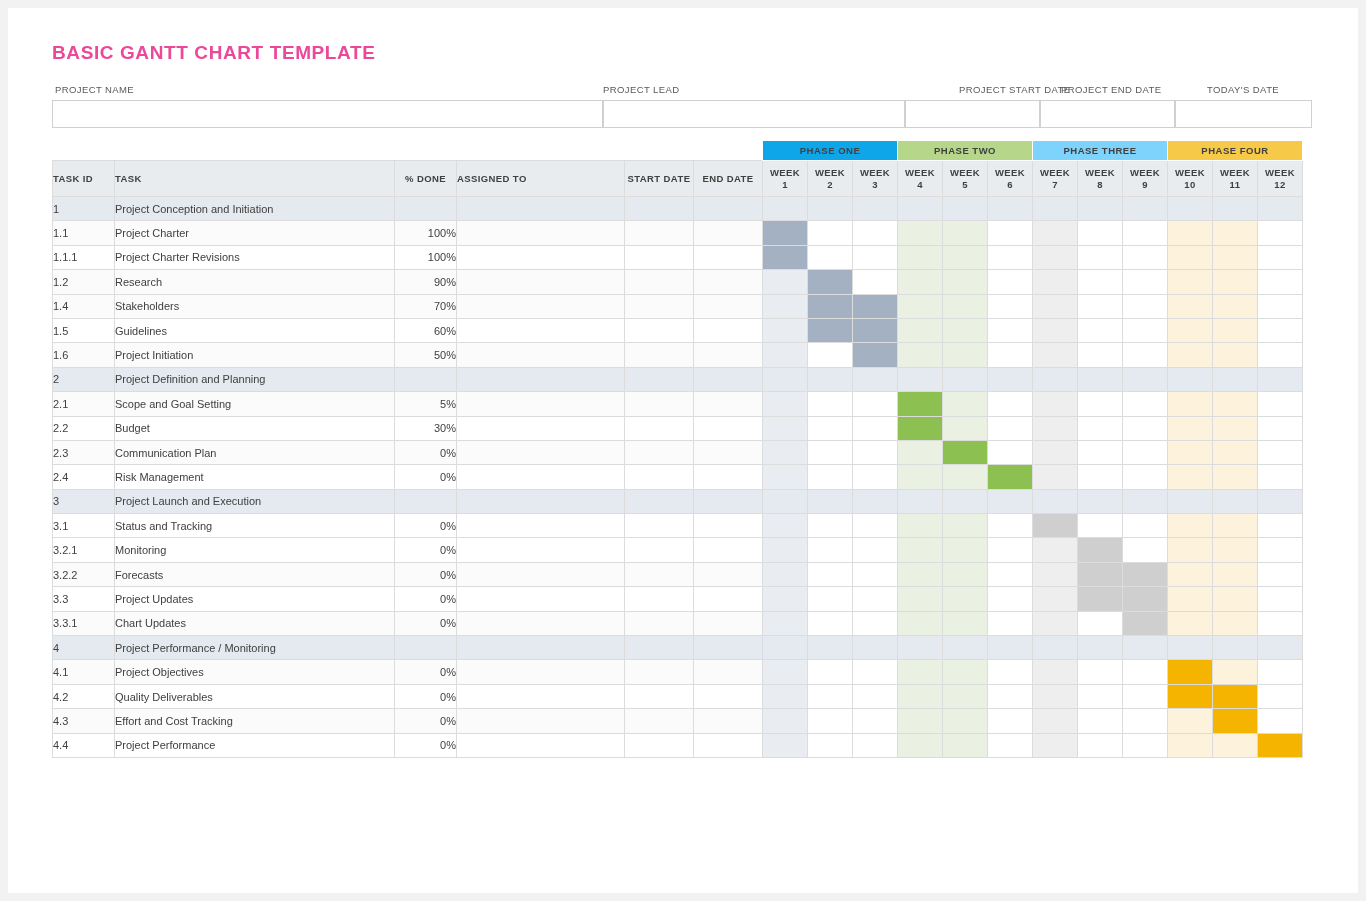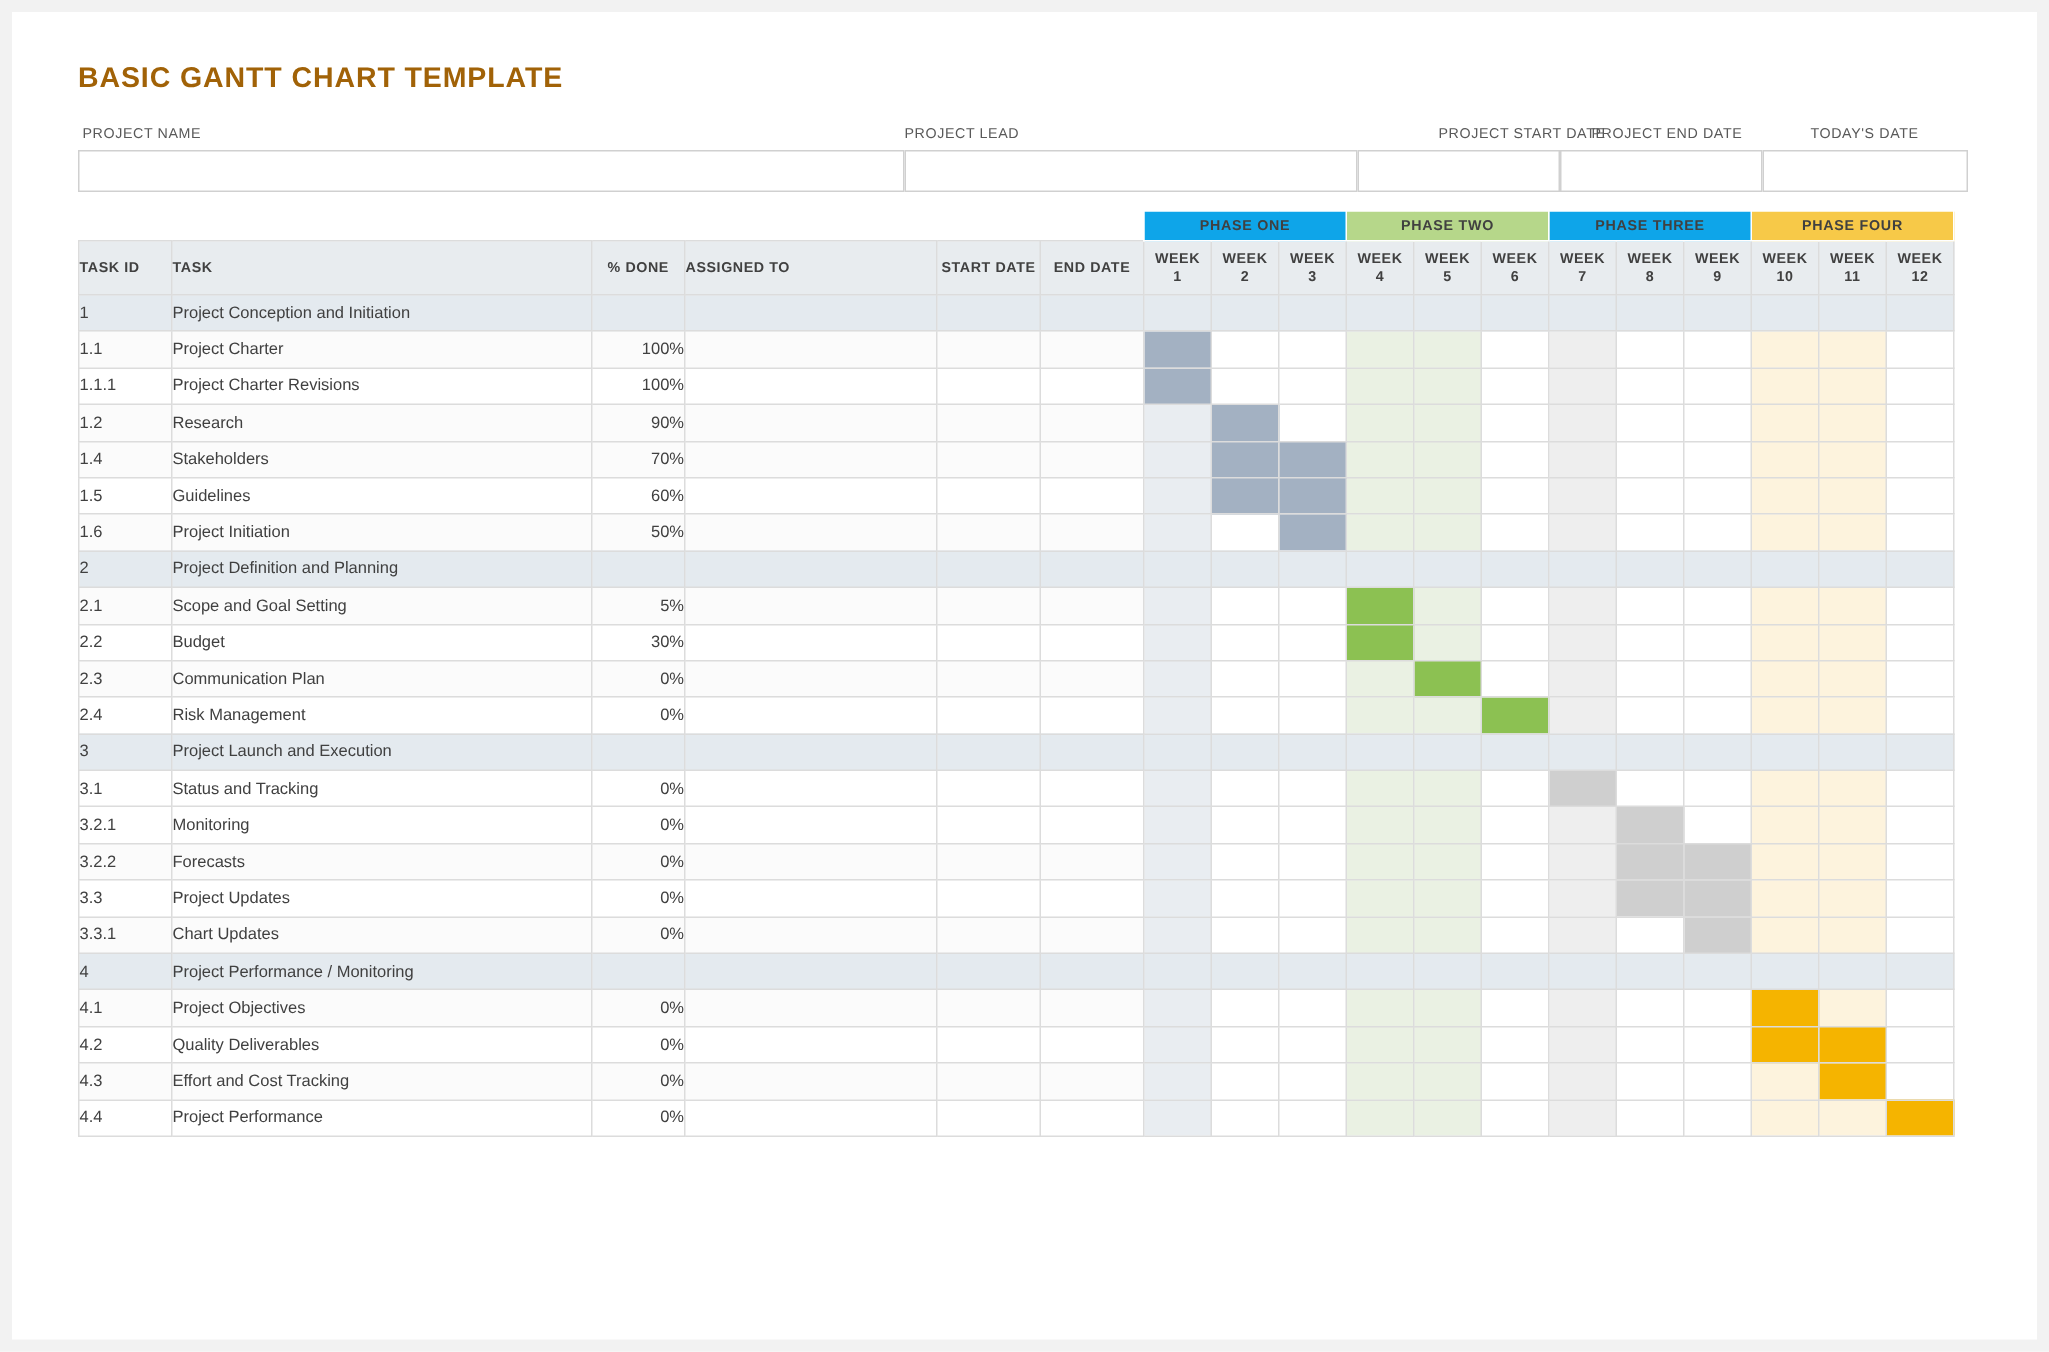--- a/index.html
+++ b/index.html
@@ -21,21 +21,21 @@
     height: 885px;
     background: #ffffff;
     box-sizing: border-box;
   }
   .title {
     position: absolute;
     left: 44px;
     top: 34px;
     font-size: 19px;
     font-weight: bold;
-    color: #a16207;
+    color: #ec4899;
     letter-spacing: 0.6px;
   }
 
   
   .infoblock {
     position: absolute;
     left: 44px;
     top: 76px;
     width: 1260px;
   }
@@ -181,21 +181,21 @@
           <col style="width:45px">
         <col style="width:45px">
           <col style="width:45px">
           <col style="width:45px">
       </colgroup>
       <tbody id="tbody">
           <tr class="phase-row">
             <td class="phase-blank" colspan="6"></td>
             <td colspan="3" style="background: #0ea5e9; margin-top: 16px;">PHASE ONE</td>
             <td colspan="3" style="background: rgb(182, 215, 138);">PHASE TWO</td>
-            <td colspan="3" style="background: #0ea5e9;">PHASE THREE</td>
+            <td colspan="3" style="background: #7dd3fc;">PHASE THREE</td>
             <td colspan="3" style="background: rgb(247, 201, 72);">PHASE FOUR</td>
           </tr>
           <tr class="head-row">
             <th class="h-left">TASK ID</th>
             <th class="h-left">TASK</th>
             <th class="h-center">% DONE</th>
             <th class="h-left">ASSIGNED TO</th>
             <th class="h-center">START DATE</th>
             <th class="h-center">END DATE</th>
             <th class="h-center wk">WEEK<br>1</th>

